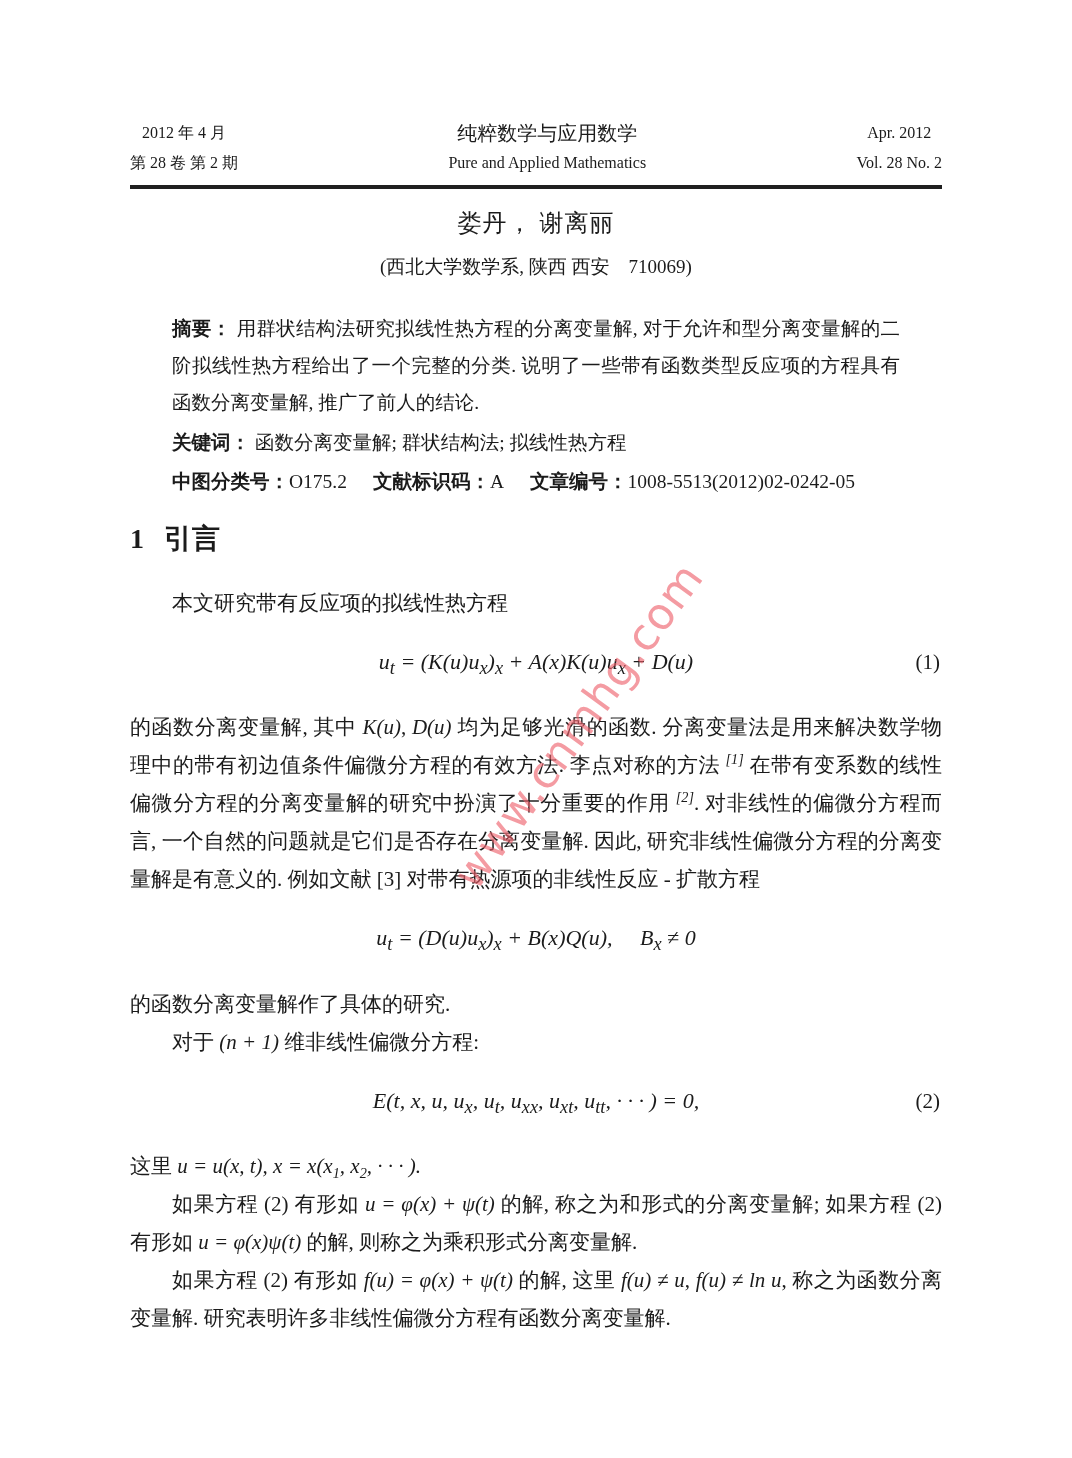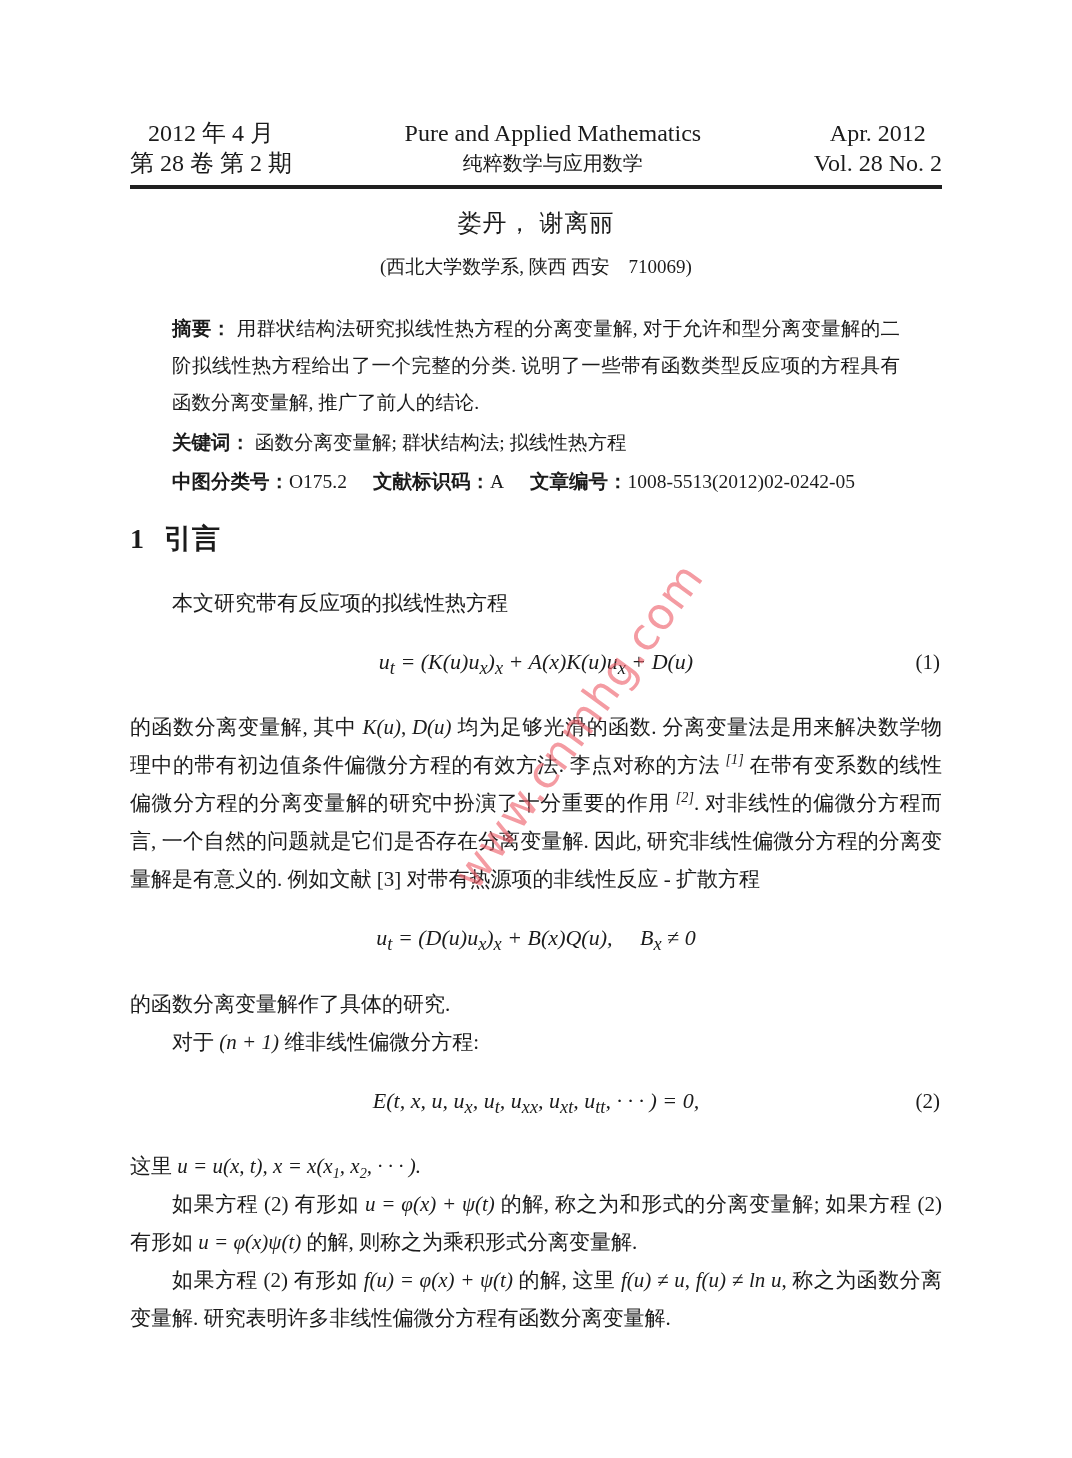--- a/index.html
+++ b/index.html
@@ -6,21 +6,21 @@
   html,body { background:#ffffff; }
   body {
     width:1072px; height:1458px; position:relative; overflow:hidden;
     font-family:"Liberation Serif", serif; color:#1b1b1b;
   }
   .page { position:absolute; left:130px; top:0; width:812px; }
 
   
   .jheader { display:flex; justify-content:space-between; align-items:flex-end; margin-top:118px; }
   .jheader .col { text-align:center; }
-  .jh-line { font-size:24px; line-height:30px; white-space:nowrap; }
+  .jh-line { font-size:16px; line-height:30px; white-space:nowrap; }
   .jh-cn { font-size:20px; }
   .double-rule { margin-top:7px; height:4px; border-top:2px solid #1f1f1f; border-bottom:2px solid #1f1f1f; }
 
   
   .paper-title {
     margin-top:48px; text-align:center;
     font-family:"Liberation Sans", sans-serif; font-weight:700;
     font-size:38px; letter-spacing:3px;
   }
   .authors { margin-top:18px; text-align:center; font-size:24px; letter-spacing:1px; }
@@ -64,22 +64,22 @@
 <body>
 
 <div class="page">
 
   <header class="jheader">
     <div class="col">
       <div class="jh-line">2012 年 4 月</div>
       <div class="jh-line">第 28 卷 第 2 期</div>
     </div>
     <div class="col">
+      <div class="jh-line jh-cn">纯粹数学与应用数学</div>
       <div class="jh-line">Pure and Applied Mathematics</div>
-      <div class="jh-line jh-cn">纯粹数学与应用数学</div>
     </div>
     <div class="col">
       <div class="jh-line">Apr. 2012</div>
       <div class="jh-line">Vol. 28  No. 2</div>
     </div>
   </header>
 
   <div class="double-rule"></div>
 
   <div class="authors">娄丹，  谢离丽</div>

